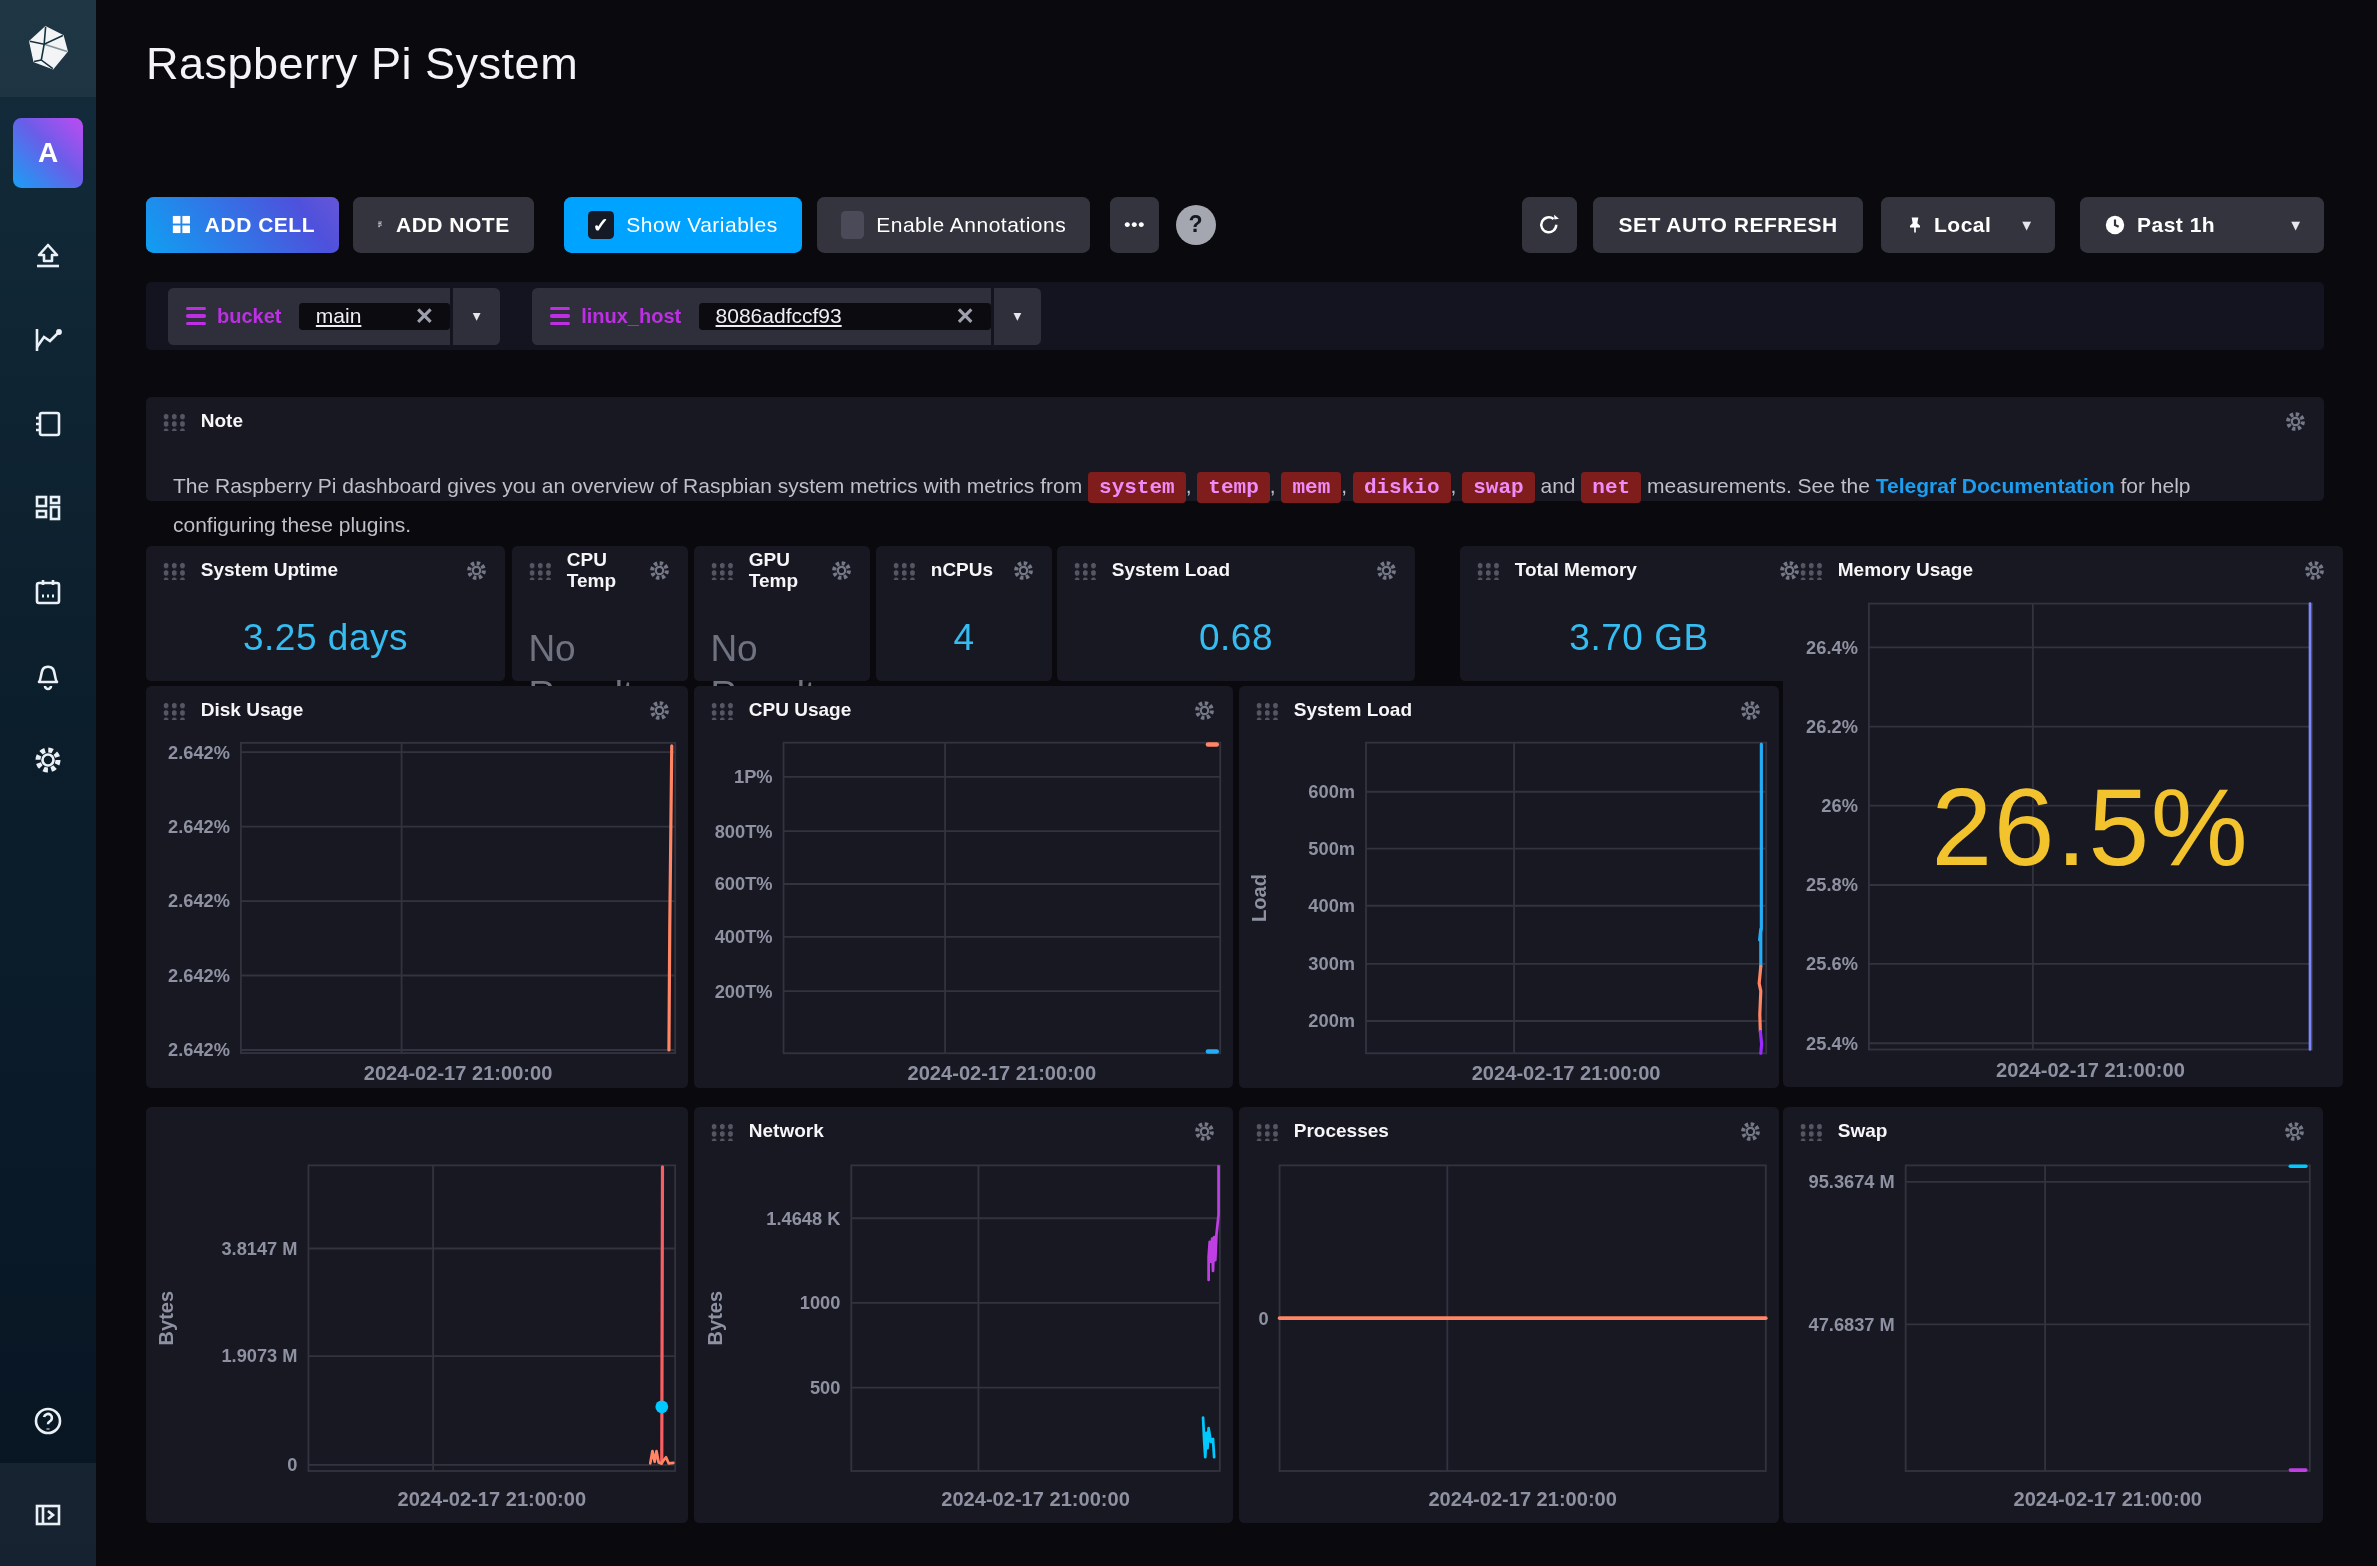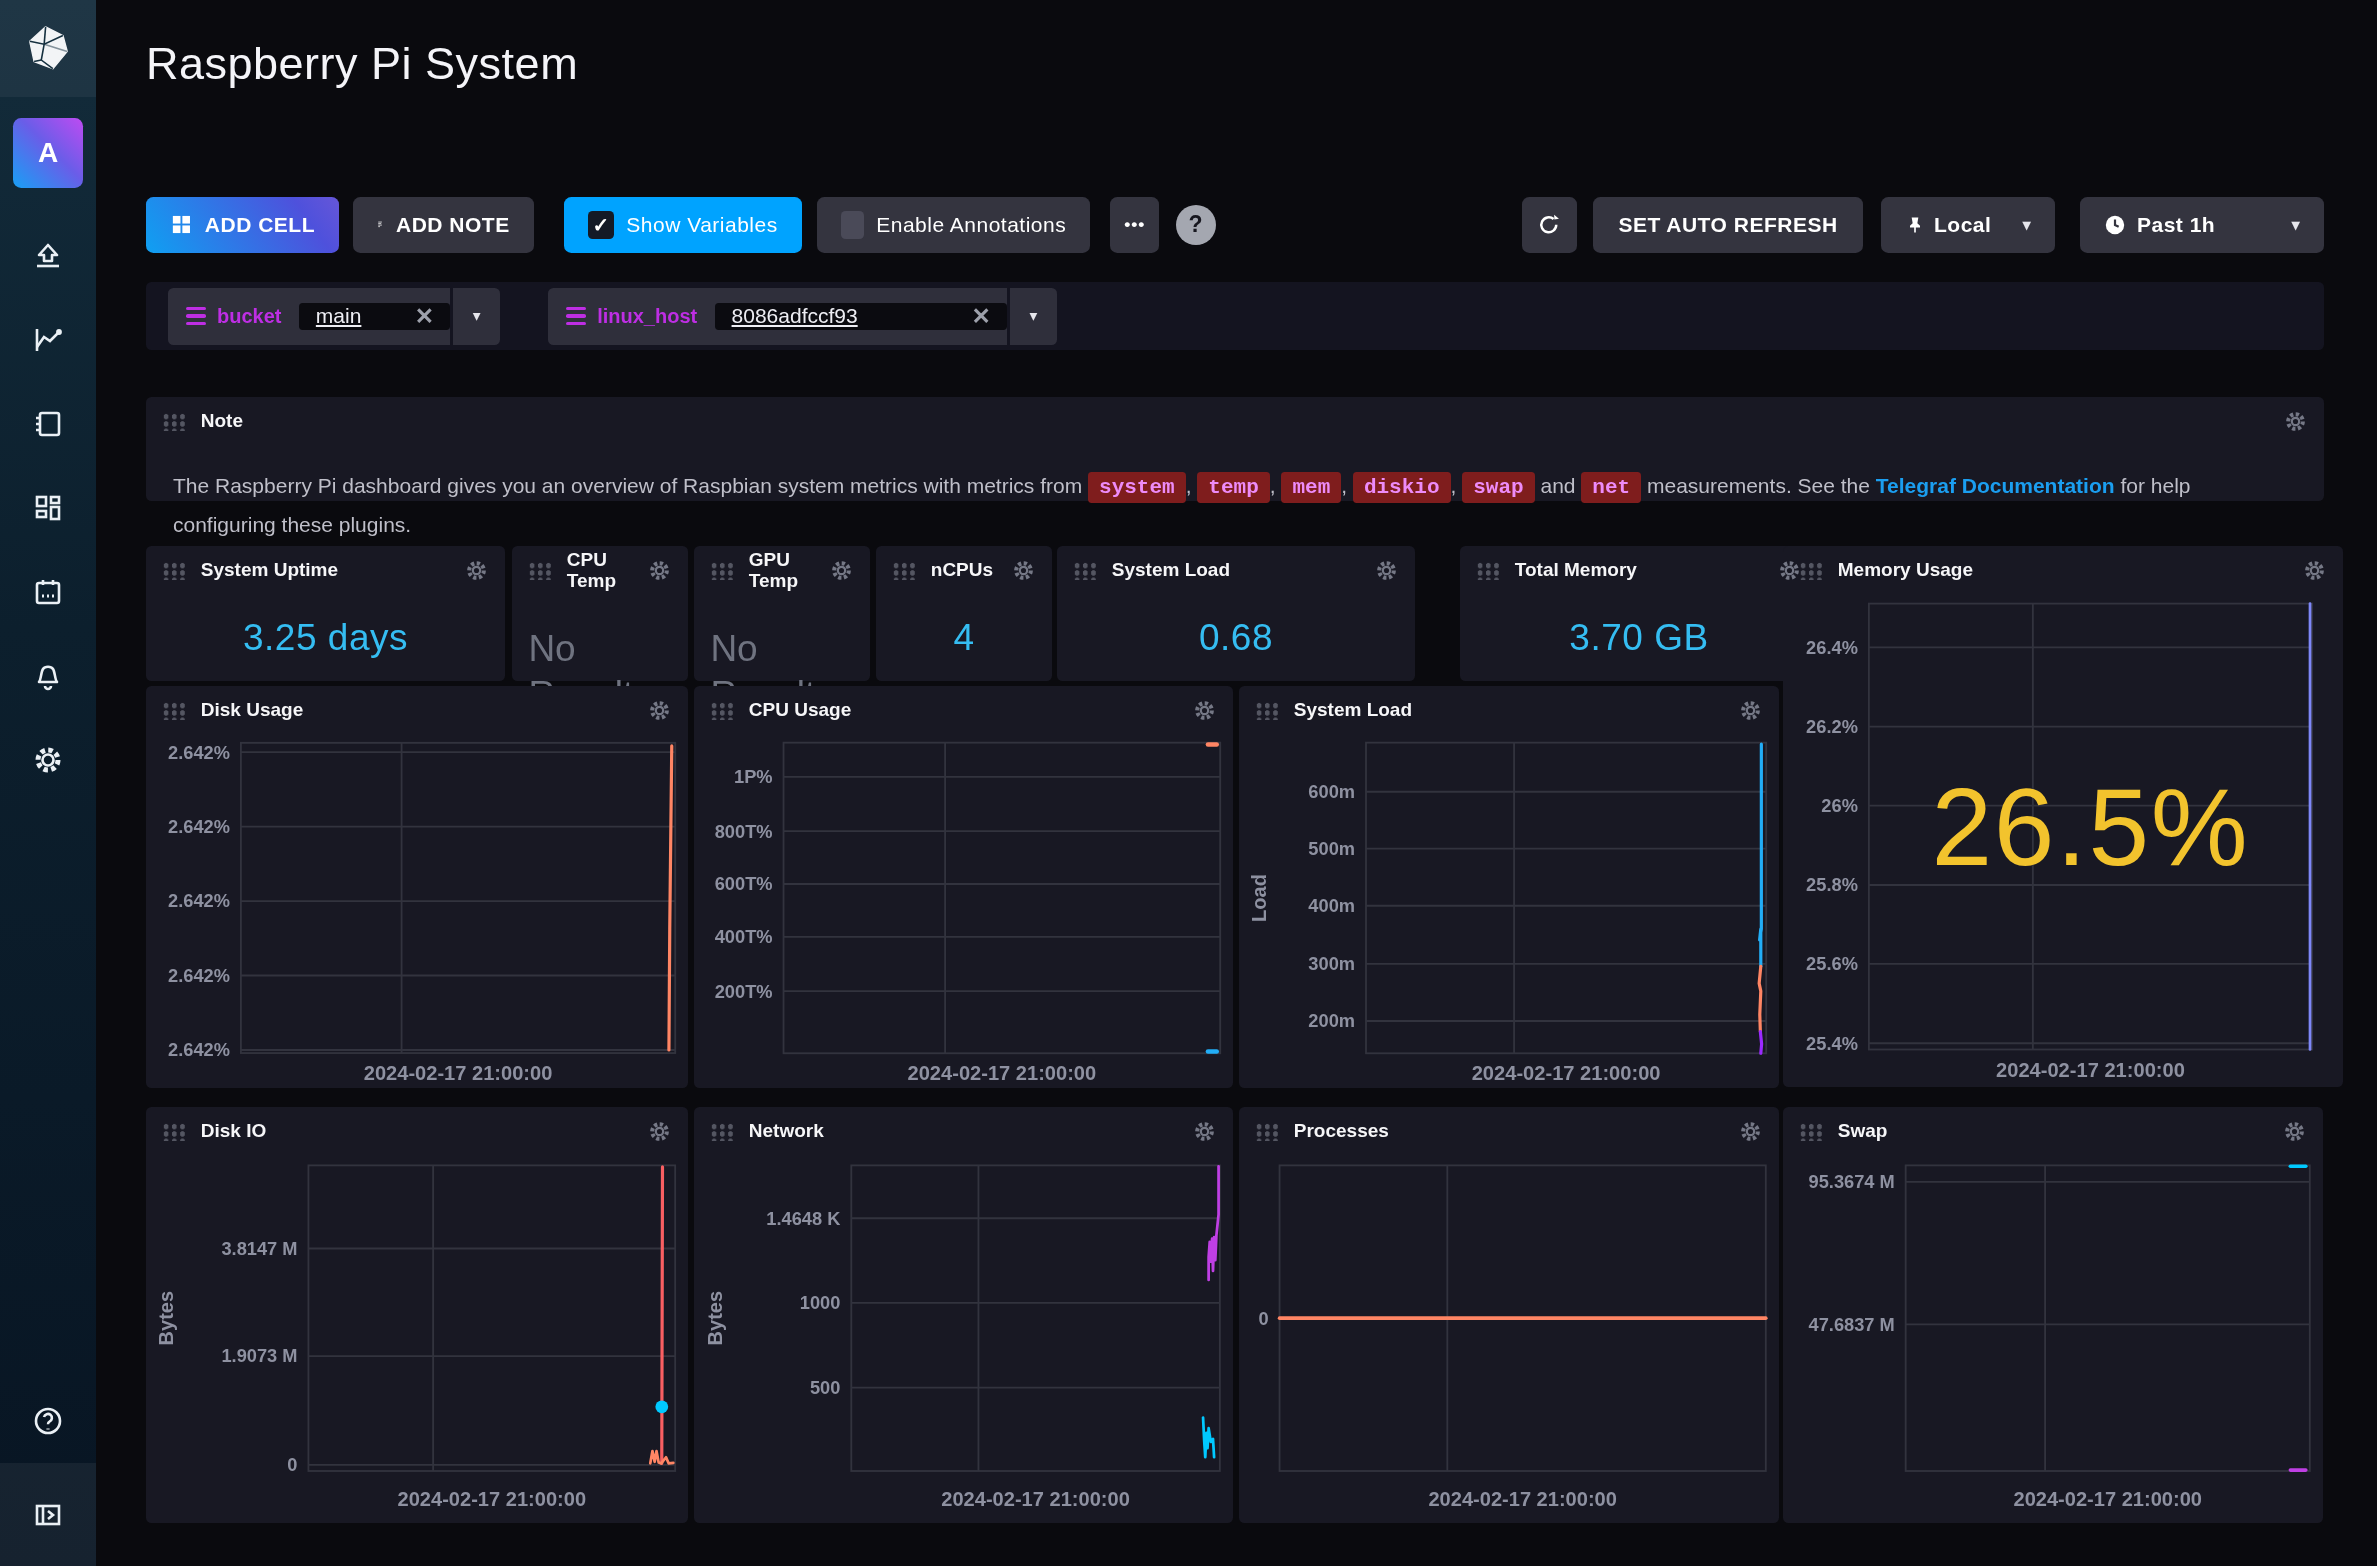--- a/index.html
+++ b/index.html
@@ -49,21 +49,21 @@
   .checkbox.checked { background:#141A26; color:#fff; }
   .checkbox.unchecked { background:#4A4A58; color:transparent; }
   .btn-square { width:49px; padding:0; }
   .help-circle { width:40px; height:40px; border-radius:50%; background:#A4A7B0;
     color:#17171F; font-weight:bold; font-size:23px; display:flex; align-items:center; justify-content:center;
     cursor:pointer; }
   .dd-caret { font-size:15.5px; color:#E6E6EC; margin-left:3.7px; }
 
   
   .variables-panel { position:absolute; left:146px; top:282px; width:2178px; height:68px;
-    background:#141420; border-radius:5.5px; display:flex; align-items:center; gap:48px; padding:0 22px; }
+    background:#141420; border-radius:5.5px; display:flex; align-items:center; gap:32px; padding:0 22px; }
   .var-group { display:flex; align-items:stretch; height:57px; }
   .var-main { display:flex; align-items:center; background:#2F2F3B; border-radius:5.5px 0 0 5.5px; }
   .var-label { display:flex; align-items:center; gap:11px; padding:0 18px; }
   .var-name { color:#BE2EE4; font-weight:bold; font-size:20px; }
   .ham { display:flex; flex-direction:column; gap:3.7px; }
   .ham span { display:block; width:20px; height:3.7px; border-radius:1.8px; background:#BE2EE4; }
   .var-value { background:#0B0B10; display:flex; align-items:center; justify-content:space-between;
     padding:0 16.4px; margin:4.6px 0; border-radius:3.7px; }
   .var-value .val { font-size:21px; color:#EEEEF4;text-decoration:underline; }
   .var-x { color:#9DA0AB; font-weight:bold; font-size:23px; margin-left:18px; cursor:pointer; }
@@ -495,30 +495,20 @@
           <text x="127" y="373.64" text-anchor="end" font-size="20" font-weight="bold" fill="#8E91A1">200m</text>
           <line x1="301.06" y1="62" x2="301.06" y2="402" stroke="#32333E" stroke-width="2"></line>
           <polyline points="571.7,63.7 571.7,266.0 569.8,277.9 571.1,266.0 571.1,306.8" fill="none" stroke="#22ADF6" stroke-width="3.5" stroke-linejoin="round" stroke-linecap="round"></polyline>
           <polyline points="571.1,306.8 569.3,325.5 571.1,334.0 570.0,359.5 570.6,378.2" fill="none" stroke="#FF8564" stroke-width="3.5" stroke-linejoin="round" stroke-linecap="round"></polyline>
           <polyline points="570.6,378.2 572.0,391.8 571.1,402.0" fill="none" stroke="#9B2AFF" stroke-width="3.5" stroke-linejoin="round" stroke-linecap="round"></polyline>
           <text x="358" y="431" text-anchor="middle" font-size="22" font-weight="bold" fill="#8E91A1">2024-02-17 21:00:00</text>
           <text x="0" y="0" text-anchor="middle" font-size="22" font-weight="bold" fill="#8E91A1" transform="translate(30,232) rotate(-90)">Load</text>
         </svg>
       </div>
       <div class="cell" style="left: 146px; top: 1107px; width: 542px; height: 416px;">
-        <div class="cell-header">
-          <div class="drag-handle"></div>
-          <div class="cell-title">Disk IO</div>
-          <div class="cell-gear">
-            <svg width="25" height="25" viewBox="0 0 34 34" fill="none" stroke="#757886">
-              <circle cx="17" cy="17" r="10" stroke-width="5.5" stroke-dasharray="4.5 3.35"></circle>
-              <circle cx="17" cy="17" r="5" stroke-width="3"></circle>
-            </svg>
-          </div>
-        </div>
         <svg class="chart" width="542" height="416" viewBox="0 0 594 456">
           <rect x="178" y="64" width="402" height="335" fill="none" stroke="#32333E" stroke-width="2"></rect>
           <line x1="178" y1="155.12" x2="580" y2="155.12" stroke="#32333E" stroke-width="2"></line>
           <text x="166" y="162.12" text-anchor="end" font-size="20" font-weight="bold" fill="#8E91A1">3.8147 M</text>
           <line x1="178" y1="273.03999999999996" x2="580" y2="273.03999999999996" stroke="#32333E" stroke-width="2"></line>
           <text x="166" y="280.03999999999996" text-anchor="end" font-size="20" font-weight="bold" fill="#8E91A1">1.9073 M</text>
           <line x1="178" y1="392.3" x2="580" y2="392.3" stroke="#32333E" stroke-width="2"></line>
           <text x="166" y="399.3" text-anchor="end" font-size="20" font-weight="bold" fill="#8E91A1">0</text>
           <line x1="314.68" y1="64" x2="314.68" y2="399" stroke="#32333E" stroke-width="2"></line>
           <polyline points="566.1,65.7 565.3,390.6" fill="none" stroke="#F95F62" stroke-width="3.5" stroke-linejoin="round" stroke-linecap="round"></polyline>

